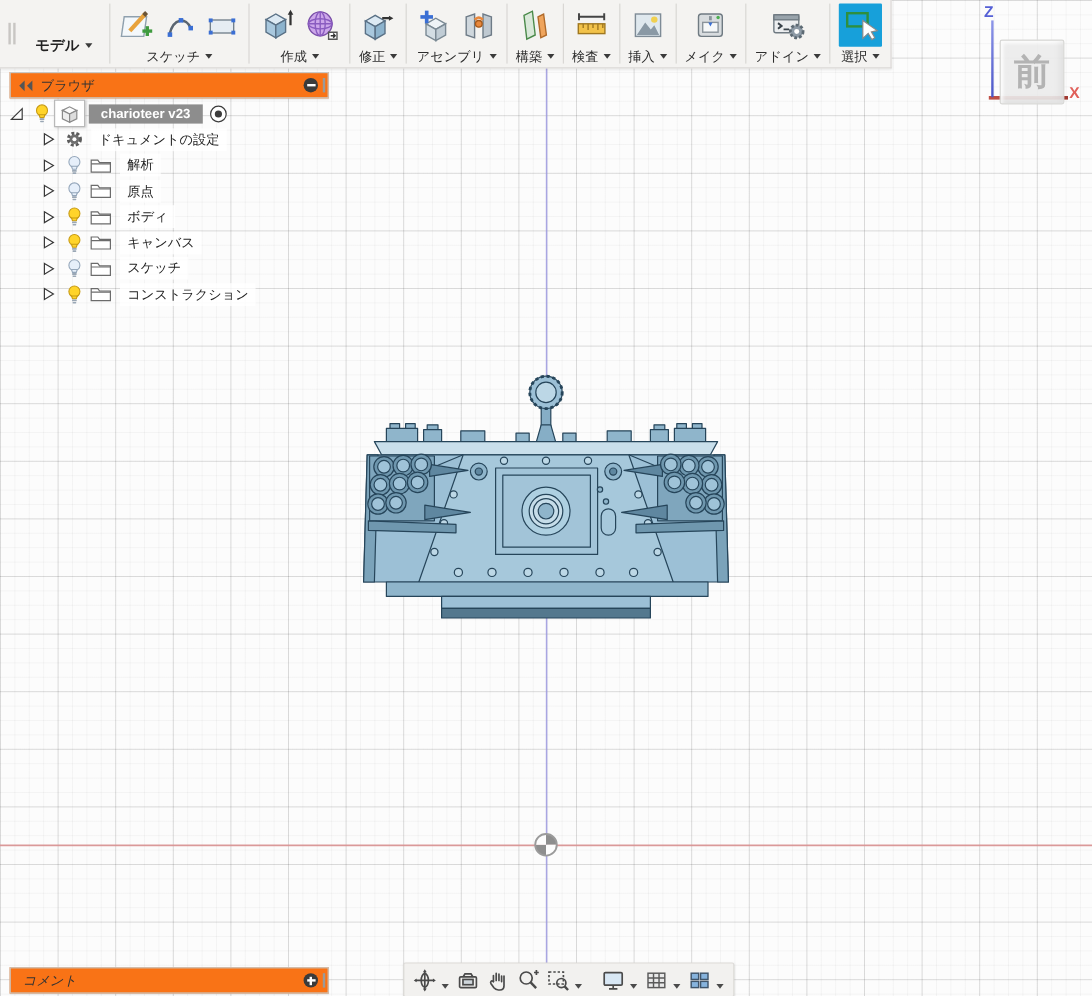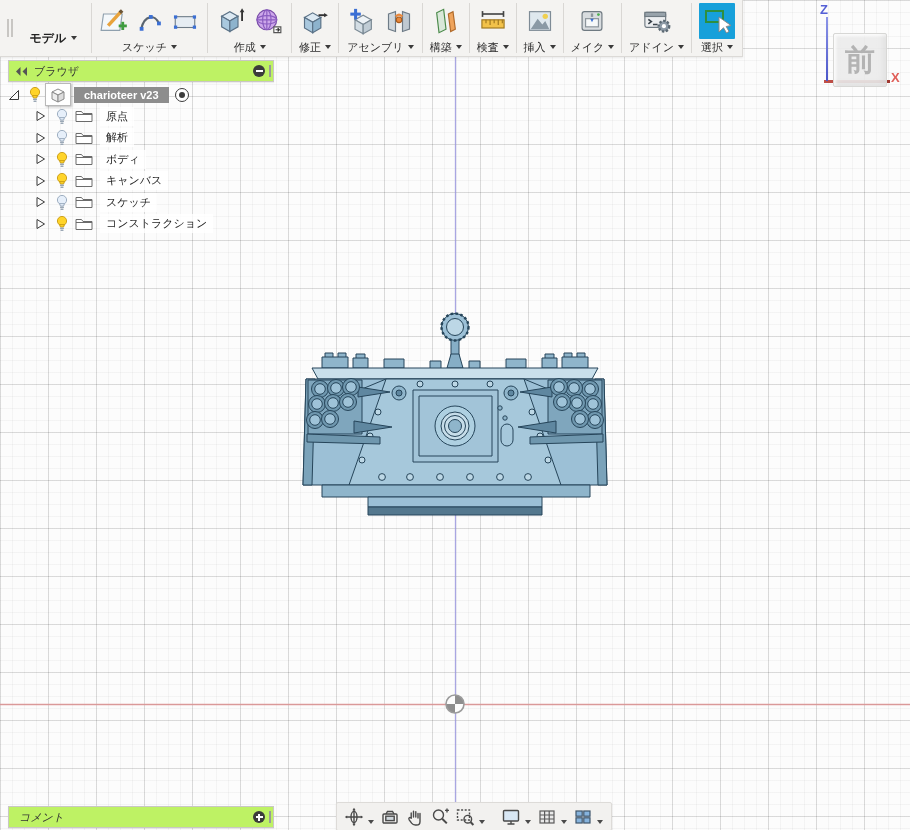--- a/index.html
+++ b/index.html
@@ -41,21 +41,21 @@
     padding:3px 7px 2px 7px;}
   .tb-icons{display:flex;align-items:center;gap:5px;height:36px;}
   .tb-label{display:flex;align-items:center;gap:4px;font-size:11px;color:#2d2d2d;height:14px;white-space:nowrap;}
   .tb-icon{width:32px;height:32px;display:flex;align-items:center;justify-content:center;}
   .tb-icon.small{width:30px;}
   .tb-icon.active{background:#17a0da;width:36px;height:36px;border-radius:1px;}
 
   
   .panel-bar{
     position:absolute;left:8px;width:264px;height:20px;z-index:6;
-    background:#bef264;border:1px solid #c9c7c4;
+    background:#f97316;border:1px solid #c9c7c4;
     display:flex;align-items:center;font-size:11px;color:#333;
     box-shadow:0 1px 1px rgba(0,0,0,0.06);
   }
   .panel-bar .title{flex:1;}
   .browser-bar{top:60px;}
   .comment-bar{top:806px;}
   .collapse-icon{margin:0 6px 0 6px;display:flex;}
   .circle-btn{width:12px;height:12px;border-radius:50%;background:#3b3b3b;position:relative;margin-right:4px;}
   .circle-btn::before,.circle-btn::after{content:"";position:absolute;background:#fff;}
   .circle-btn::before{left:2.5px;top:5.25px;width:7px;height:1.5px;}
@@ -519,20 +519,35 @@
       <svg width="18" height="18" viewBox="0 0 18 18">
         <polygon points="3,6 9,3 15,6 9,9" fill="#fbfbfb" stroke="#8a8a8a"></polygon>
         <polygon points="3,6 9,9 9,16 3,13" fill="#ededed" stroke="#8a8a8a"></polygon>
         <polygon points="9,9 15,6 15,13 9,16" fill="#dddddd" stroke="#8a8a8a"></polygon>
       </svg>
     </span>
     <span class="root-chip">charioteer v23</span>
     <span class="target-icon"></span>
   </div>
 
+  <div class="tree-row child">
+    <span class="expander">
+      <svg width="11" height="12" viewBox="0 0 11 12">
+          <polygon points="2,1.5 9.5,6 2,10.5" fill="#fdfdfd" stroke="#3a3a3a"></polygon>
+        </svg>
+    </span>
+    <span class="slot bulb-slot">
+      <svg width="16" height="16" viewBox="0 0 16 16">
+        <circle cx="8" cy="8" r="5" fill="none" stroke="#5c5c5c" stroke-width="2.6" stroke-dasharray="2.4 1.7"></circle>
+        <circle cx="8" cy="8" r="4" fill="#6e6e6e"></circle>
+          <circle cx="8" cy="8" r="1.7" fill="#fff"></circle>
+      </svg>
+    </span>
+    <span class="chip">ドキュメントの設定</span>
+  </div>
 
 
   <div class="tree-row child">
     <span class="expander">
       <svg width="11" height="12" viewBox="0 0 11 12">
           <polygon points="2,1.5 9.5,6 2,10.5" fill="#fdfdfd" stroke="#3a3a3a"></polygon>
         </svg>
     </span>
     <span class="slot bulb-slot bulb" data-state="off">
       <svg width="14" height="17" viewBox="0 0 14 17">
@@ -541,21 +556,21 @@
           <rect x="5" y="12.6" width="4" height="1.5" rx="0.7" fill="#9aa7b5"></rect>
           <rect x="5.4" y="14.6" width="3.2" height="1.3" rx="0.6" fill="#9aa7b5"></rect>
         </svg>
     </span>
     <span class="slot icon-slot">
       <svg width="18" height="14" viewBox="0 0 18 14">
           <path d="M1,2.5 h5.5 l1.5,2 H17 V12.5 H1 Z" fill="#fff" stroke="#6b6b6b"></path>
           <path d="M1,5.5 H17" stroke="#6b6b6b" fill="none"></path>
         </svg>
     </span>
-    <span class="chip">原点</span>
+    <span class="chip">解析</span>
   </div>
 
   <div class="tree-row child">
     <span class="expander">
       <svg width="11" height="12" viewBox="0 0 11 12">
           <polygon points="2,1.5 9.5,6 2,10.5" fill="#fdfdfd" stroke="#3a3a3a"></polygon>
         </svg>
     </span>
     <span class="slot bulb-slot bulb" data-state="off">
       <svg width="14" height="17" viewBox="0 0 14 17">
@@ -564,21 +579,21 @@
           <rect x="5" y="12.6" width="4" height="1.5" rx="0.7" fill="#9aa7b5"></rect>
           <rect x="5.4" y="14.6" width="3.2" height="1.3" rx="0.6" fill="#9aa7b5"></rect>
         </svg>
     </span>
     <span class="slot icon-slot">
       <svg width="18" height="14" viewBox="0 0 18 14">
           <path d="M1,2.5 h5.5 l1.5,2 H17 V12.5 H1 Z" fill="#fff" stroke="#6b6b6b"></path>
           <path d="M1,5.5 H17" stroke="#6b6b6b" fill="none"></path>
         </svg>
     </span>
-    <span class="chip">解析</span>
+    <span class="chip">原点</span>
   </div>
 
   <div class="tree-row child">
     <span class="expander">
       <svg width="11" height="12" viewBox="0 0 11 12">
           <polygon points="2,1.5 9.5,6 2,10.5" fill="#fdfdfd" stroke="#3a3a3a"></polygon>
         </svg>
     </span>
     <span class="slot bulb-slot bulb" data-state="on">
       <svg width="14" height="17" viewBox="0 0 14 17">

